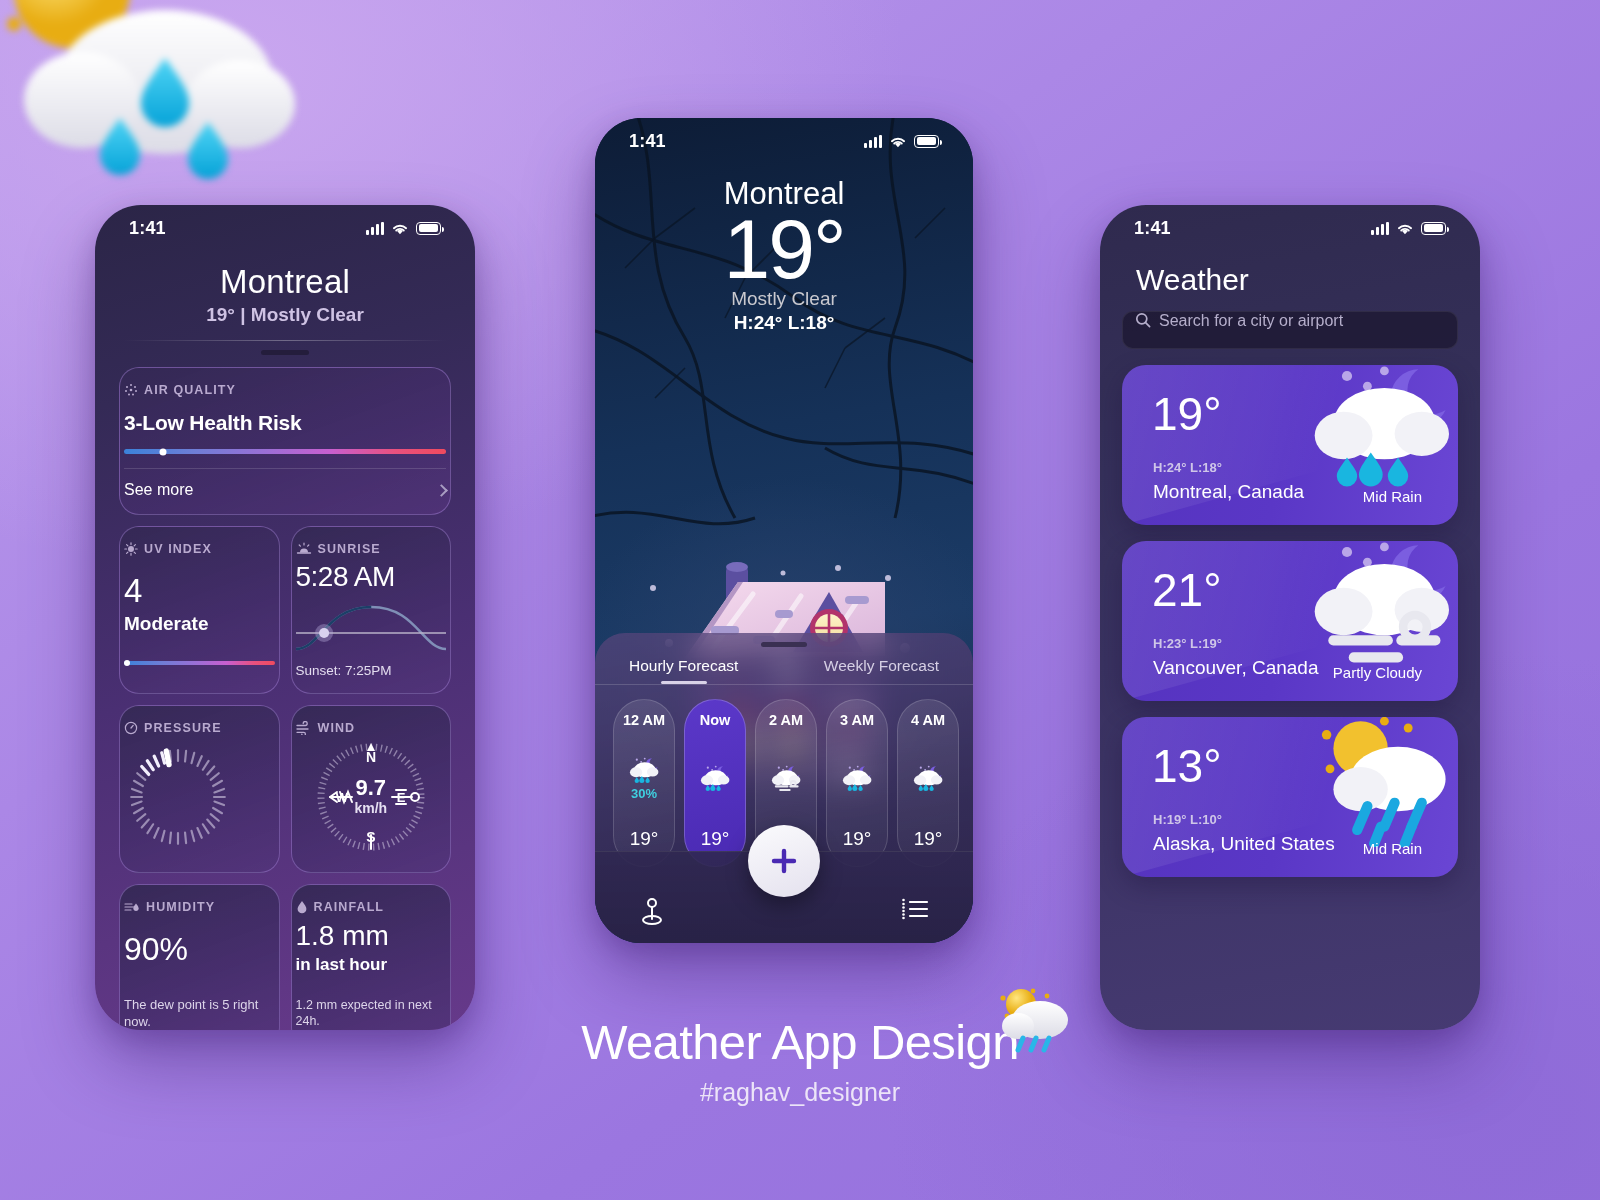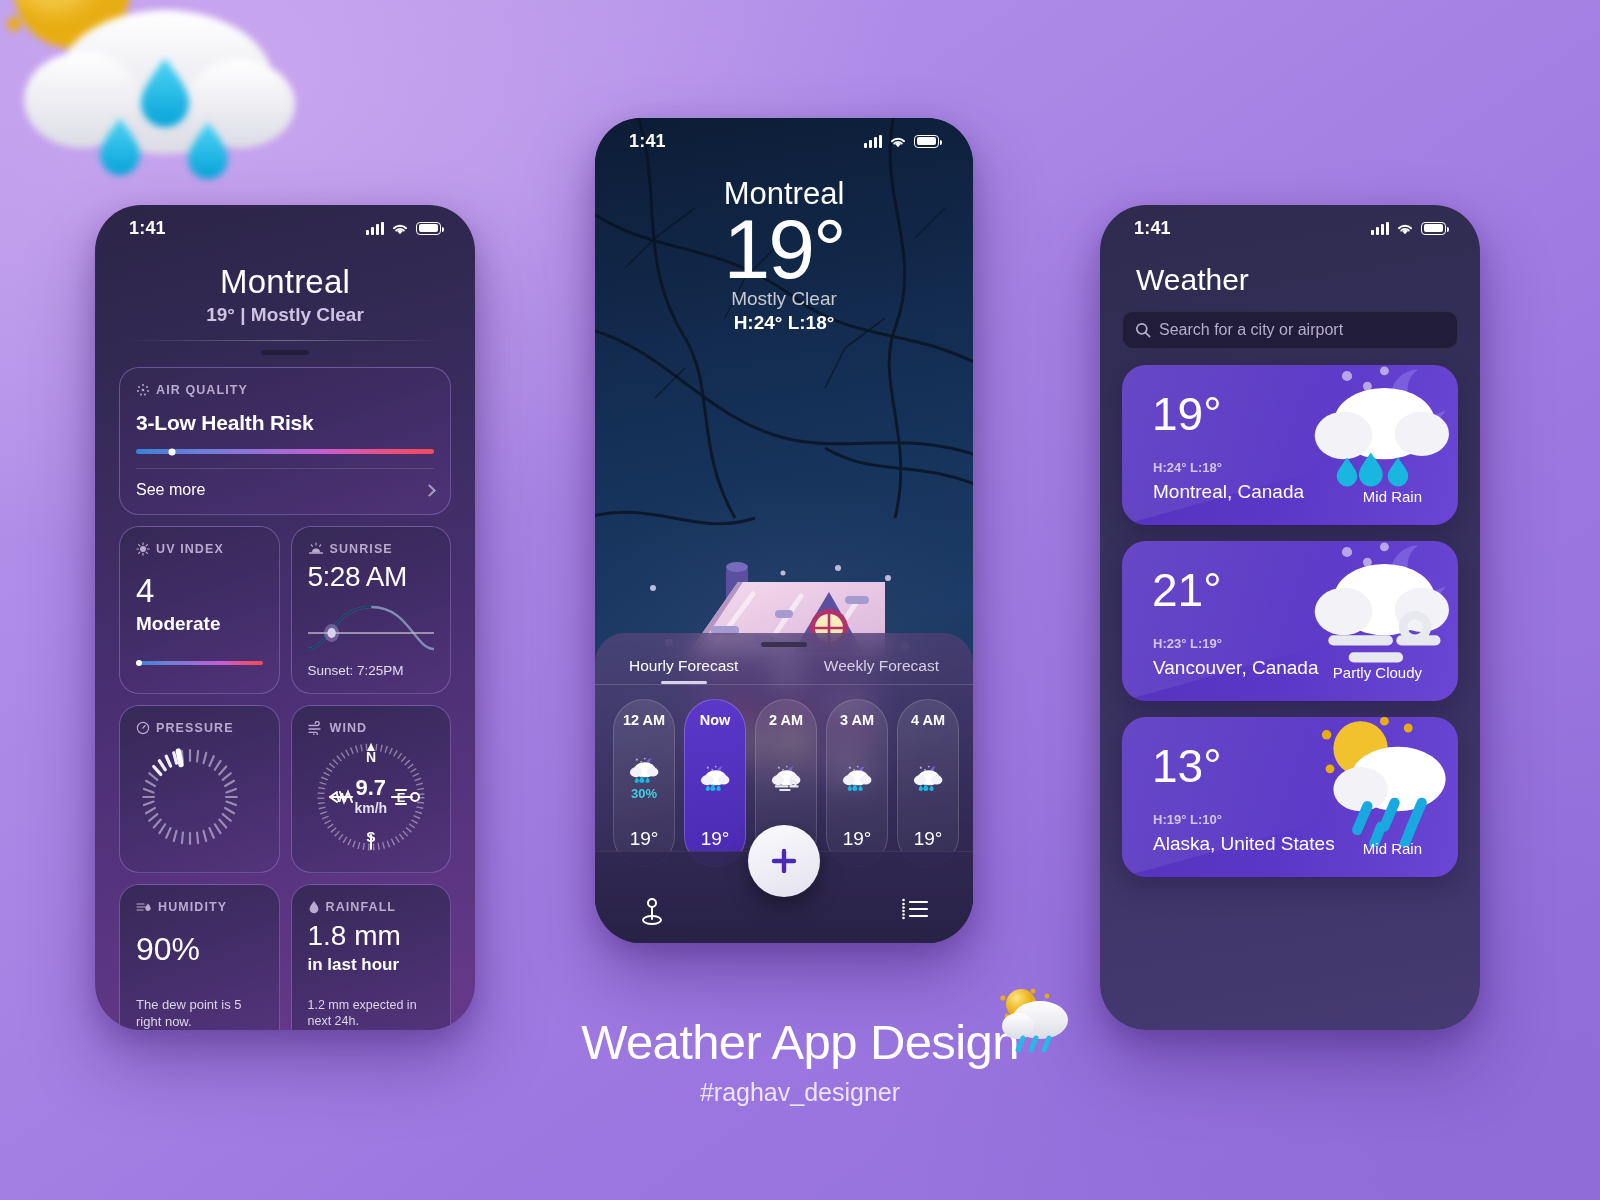--- a/index.html
+++ b/index.html
@@ -46,21 +46,21 @@
   .p1-head { padding-top:58px; text-align:center; color:#fff; }
   .p1-city { font-size:33px; font-weight:400; letter-spacing:.2px; }
   .p1-sub { font-size:19px; font-weight:600; color:#cfc3e4; margin-top:3px; }
   .p1-divline { margin:14px 28px 0; height:1px; background:linear-gradient(90deg, rgba(255,255,255,0) 0%, rgba(255,255,255,.30) 50%, rgba(255,255,255,0) 100%); }
   .p1-grab { width:48px; height:5px; border-radius:3px; background:#241d3c; margin:9px auto 0; }
 
   .p1-body { padding:12px 24px 0; display:flex; flex-wrap:wrap; gap:11px; }
   .card {
     background:linear-gradient(160deg, rgba(52,41,84,.92) 0%, rgba(67,45,105,.86) 55%, rgba(82,52,122,.80) 100%);
     border:1px solid rgba(173,139,226,.42);
-    border-radius:20px; padding:15px 16px; color:#fff; position:relative;
+    border-radius:20px; padding:15px 4px; color:#fff; position:relative;
   }
   .card-wide { width:100%; }
   .card-half { width:calc(50% - 5.5px); }
   .card-lbl { display:flex; align-items:center; gap:6px; font-size:12.5px; font-weight:600;
               letter-spacing:1.1px; color:#b9aacf; text-transform:uppercase; }
   .aqi-val { font-size:21px; font-weight:700; margin-top:14px; letter-spacing:-.2px; }
   .aqi-bar { height:5px; border-radius:3px; margin-top:14px; position:relative;
     background:linear-gradient(90deg,#3b82d9 0%,#6f7ed6 22%,#9b6fd6 44%,#c85fd0 64%,#e8517f 84%,#f04a5e 100%); }
   .aqi-dot { position:absolute; top:50%; left:12%; transform:translate(-50%,-50%);
              width:7px; height:7px; border-radius:50%; background:#fff; }
@@ -137,21 +137,21 @@
   .nav-left { position:absolute; left:44px; top:46px; }
   .nav-right { position:absolute; right:44px; top:46px; }
 
   
   #phone3 {
     left:1100px; top:205px; width:380px; height:825px;
     background:linear-gradient(170deg,#2f2a4e 0%, #35305a 30%, #3b3363 62%, #463a72 100%);
   }
   .p3-title { padding:58px 0 0 36px; color:#fff; font-size:30px; font-weight:400; }
   .search {
-    margin:14px 22px 16px; height:38px; border-radius:11px; display:flex; align-items:center; gap:8px;
+    margin:14px 22px 16px; height:38px; border-radius:11px; display:flex; gap:8px;
     padding:0 12px; background:rgba(22,18,40,.62); border:1px solid rgba(255,255,255,.07);
   }
   .search span { color:#b5aecb; font-size:16px; }
   .city-card {
     position:relative; margin:16px 22px 0; height:160px; border-radius:24px; overflow:hidden;
     background:linear-gradient(100deg,#5533bf 0%, #5a37c6 48%, #6a46d4 100%);
     box-shadow:0 10px 24px rgba(30,16,60,.35);
   }
   .cc-shine { position:absolute; inset:0;
     background:linear-gradient(104deg, rgba(255,255,255,.10) 0%, rgba(255,255,255,.045) 42%, rgba(255,255,255,0) 60%);

